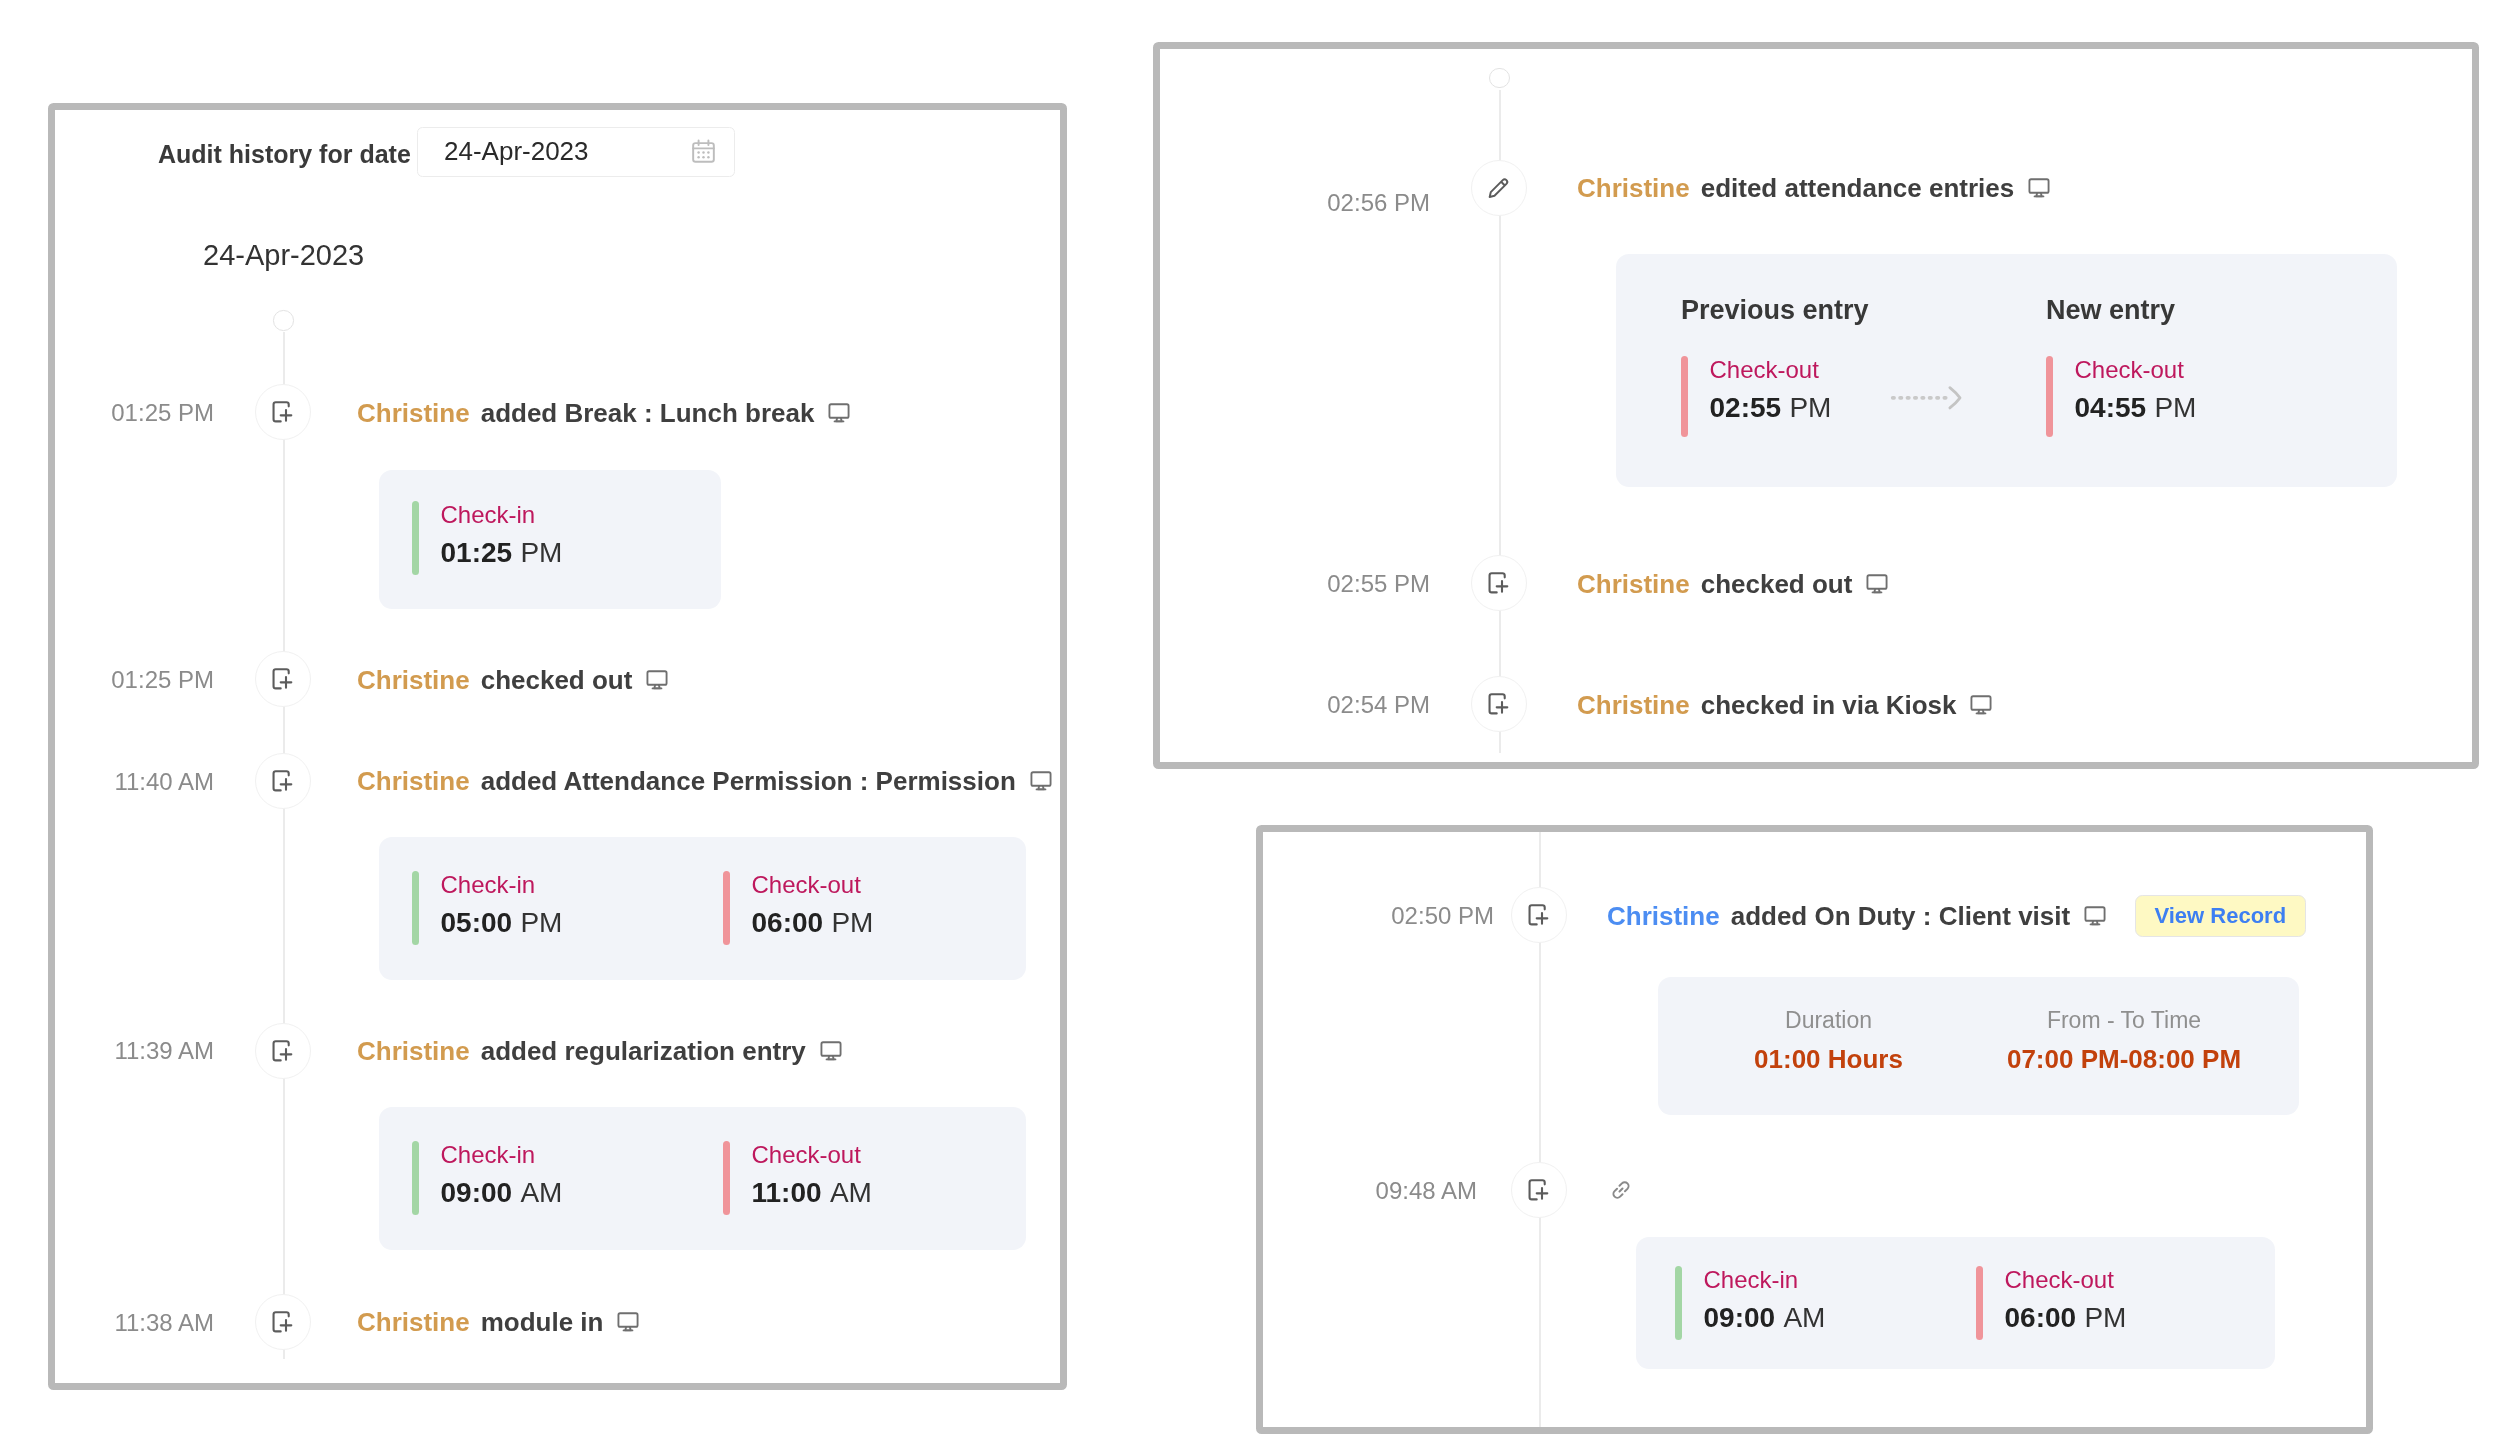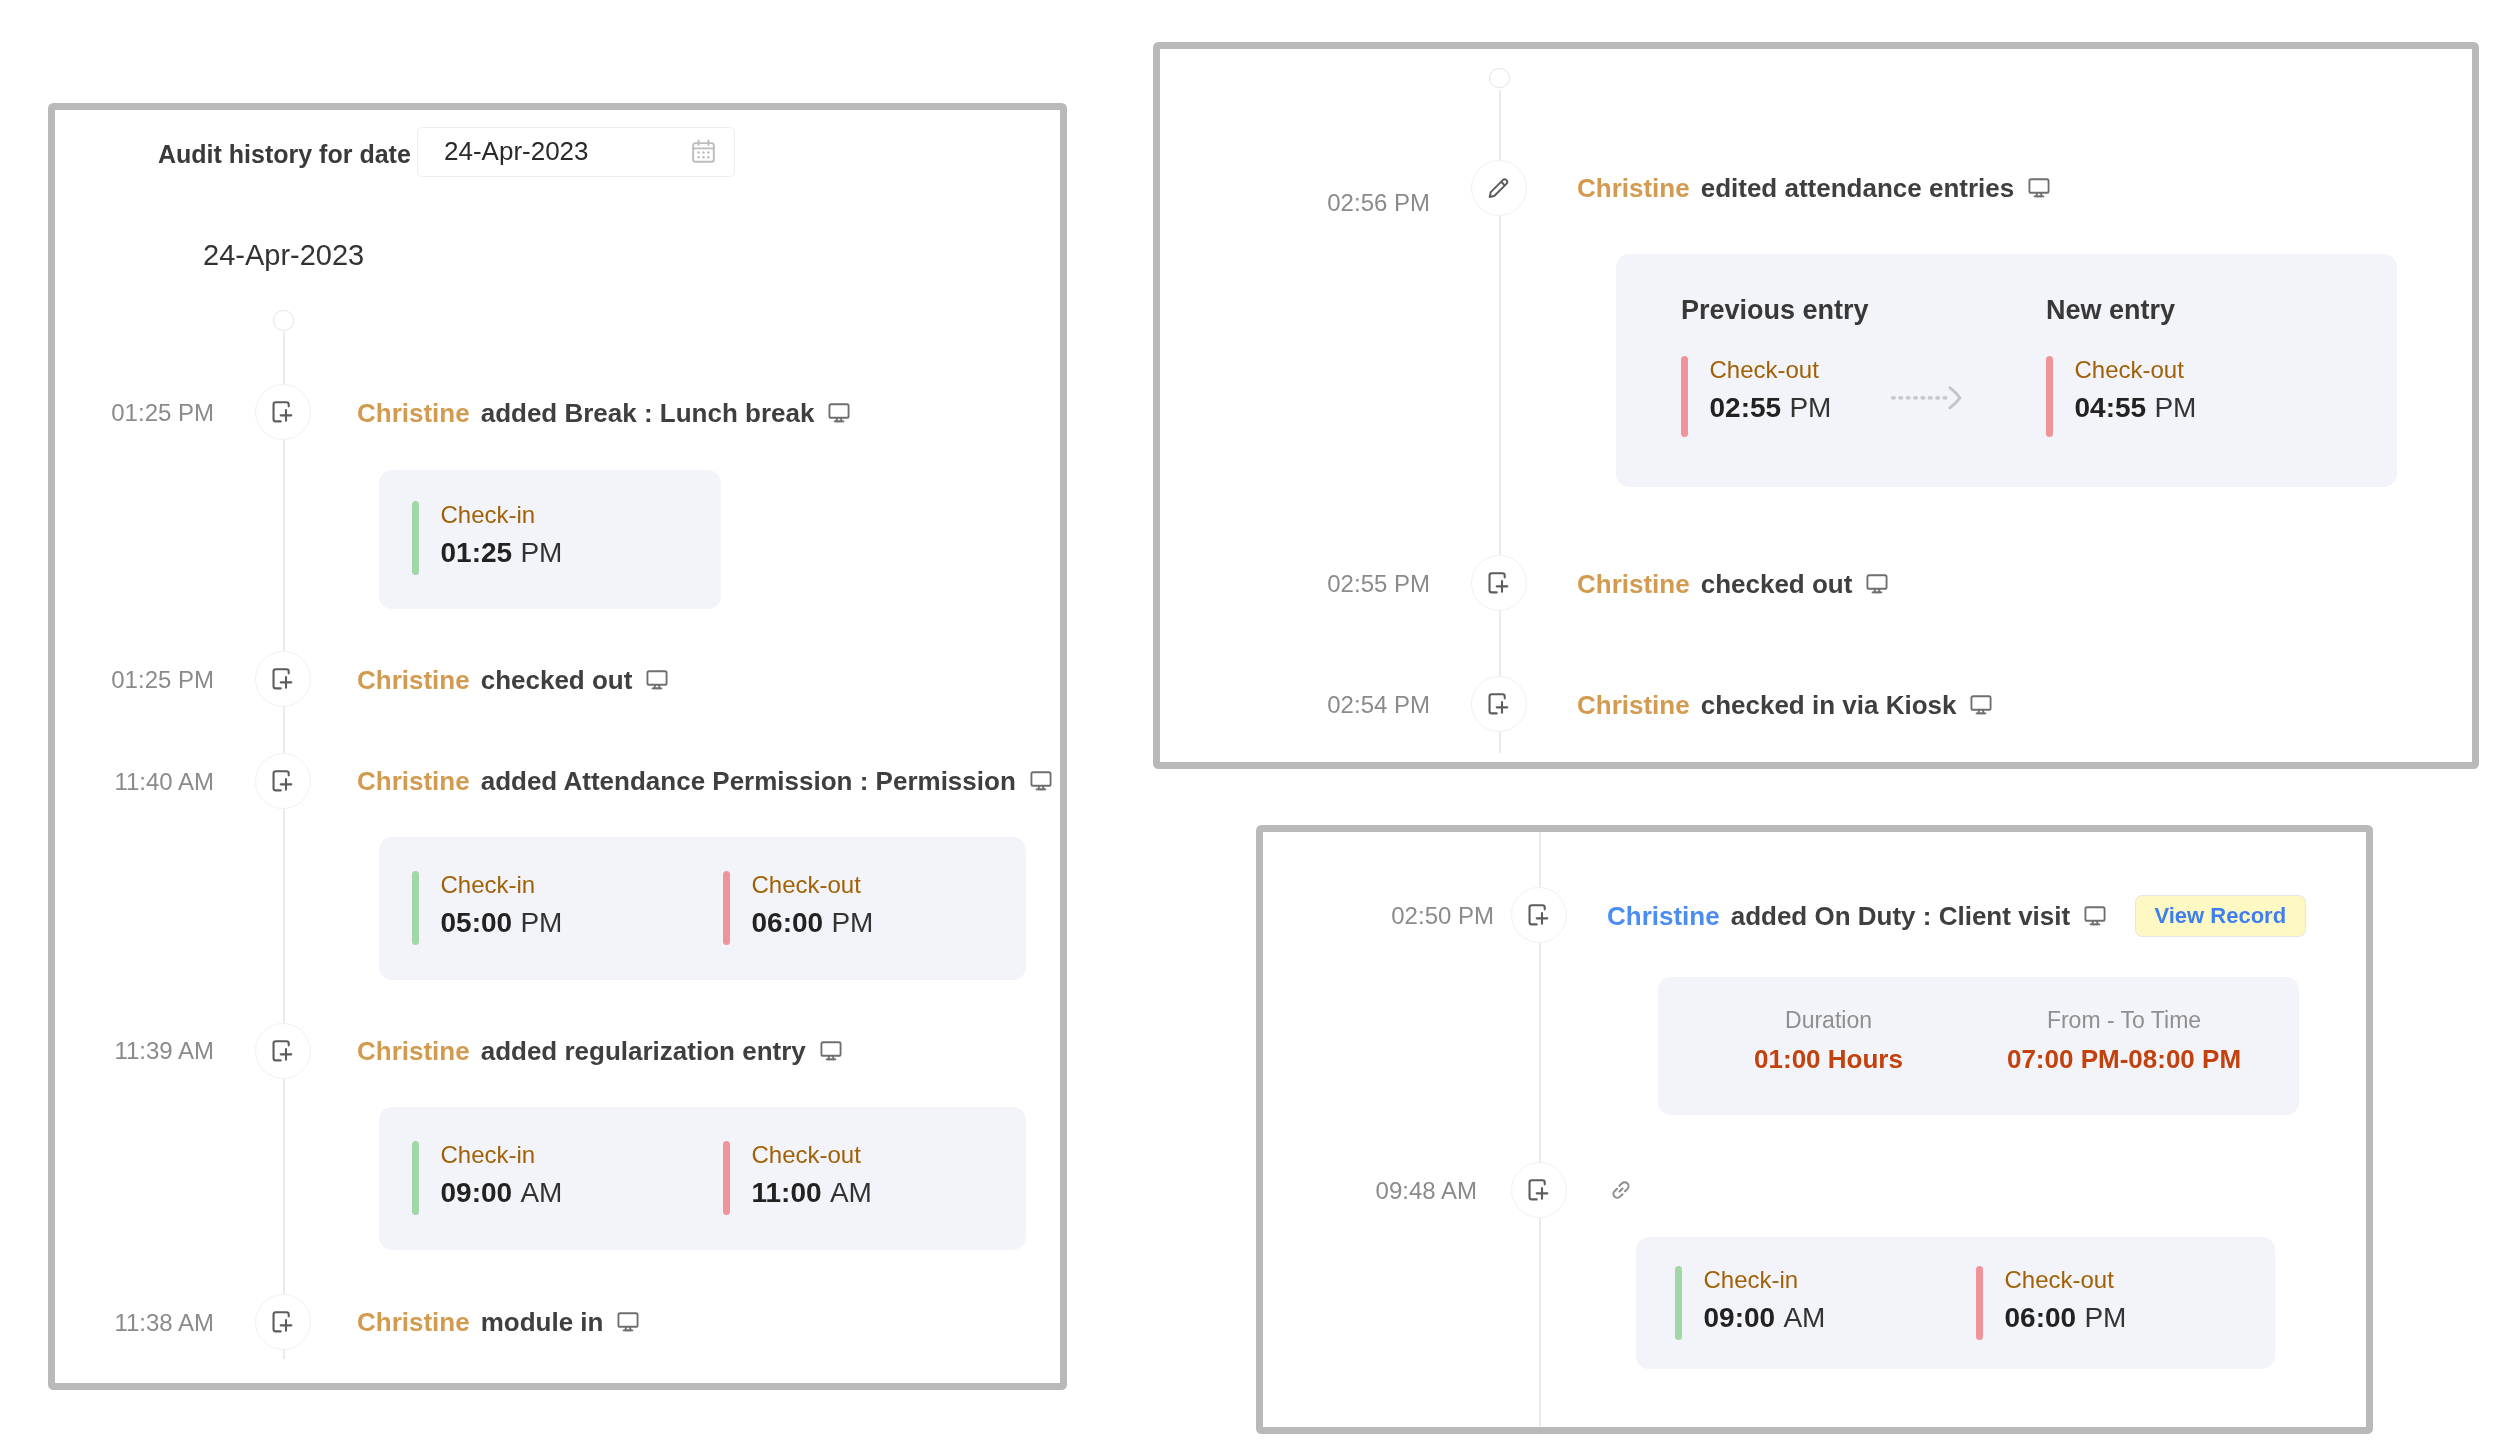--- a/index.html
+++ b/index.html
@@ -24,21 +24,21 @@
   .actor-orange{color:#d29b4f;}
   .actor-blue{color:#4c8df2;}
   .dev{color:#6f6f6f;width:28px;height:28px;flex:none;}
   .lnk{color:#8a8a8a;width:28px;height:28px;flex:none;}
 
   .card{position:absolute;background:#f2f4f9;border-radius:13px;}
   .field{position:absolute;display:flex;gap:22px;}
   .bar{width:6.5px;border-radius:3.7px;flex:none;height:74px;}
   .bar.in{background:#a3d6a5;}
   .bar.out{background:#f0949a;}
-  .flabel{font-size:24px;color:#a16207;margin-bottom:8.3px;}
+  .flabel{font-size:24px;color:#be185d;margin-bottom:8.3px;}
   .fval{font-size:28px;font-weight:700;color:#222;}
   .fsuf{font-weight:400;color:#333;margin-left:8.3px;}
   .chead{position:absolute;font-size:27px;font-weight:600;color:#383838;}
   .arrow{position:absolute;}
 
   .vr-btn{background:#fef9c3;border:1.8px solid #e5e5e5;border-radius:7.4px;color:#3d7ff2;
           font-size:22px;font-weight:600;padding:7.4px 18.5px;margin-left:14.8px;
           font-family:inherit;cursor:pointer;flex:none;}
   .icol{position:absolute;text-align:center;}
   .icol .ilabel{font-size:23px;color:#8f8f8f;margin-bottom:10.2px;}

